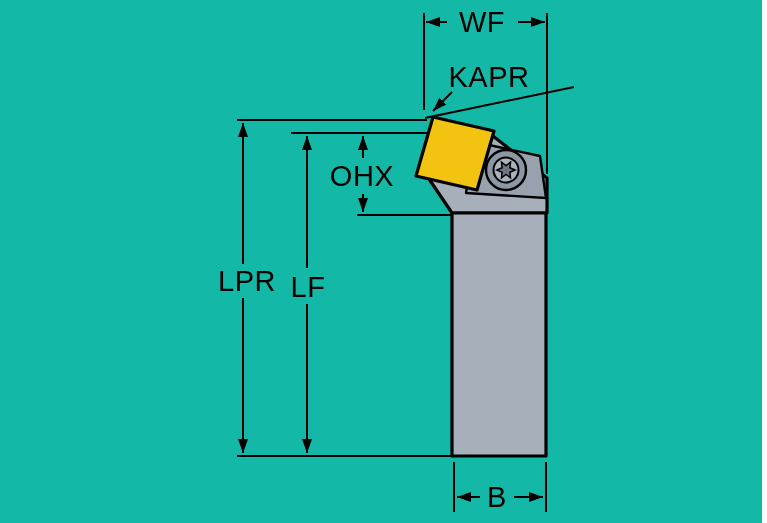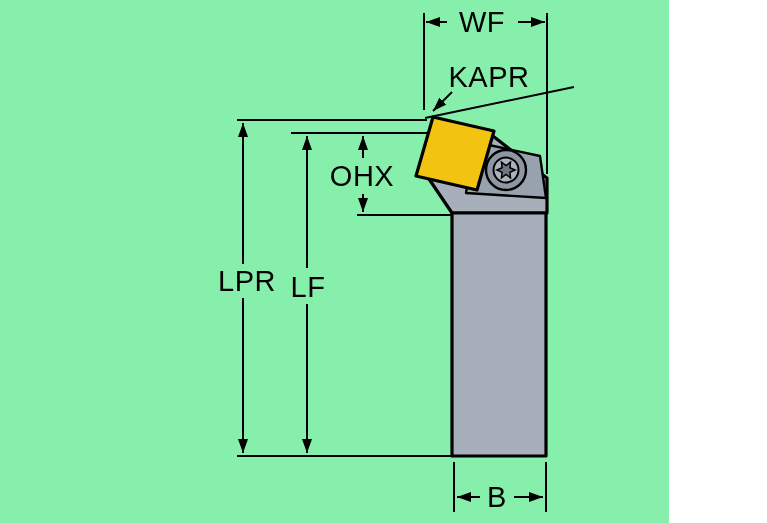--- a/index.html
+++ b/index.html
@@ -2,23 +2,23 @@
 <html><head>
 <meta charset="utf-8">
 <style>
   html, body {
     margin: 0;
     padding: 0;
     background: #ffffff;
   }
   #canvas {
     position: relative;
-    width: 669px;
+    width: 762px;
     height: 523px;
-    background: #86efac;
+    background: #14b8a6;
     overflow: hidden;
   }
   svg { display: block; }
   .thick {
     stroke: #000000;
     stroke-width: 3.2;
     stroke-linejoin: round;
   }
   .mid {
     stroke: #000000;

